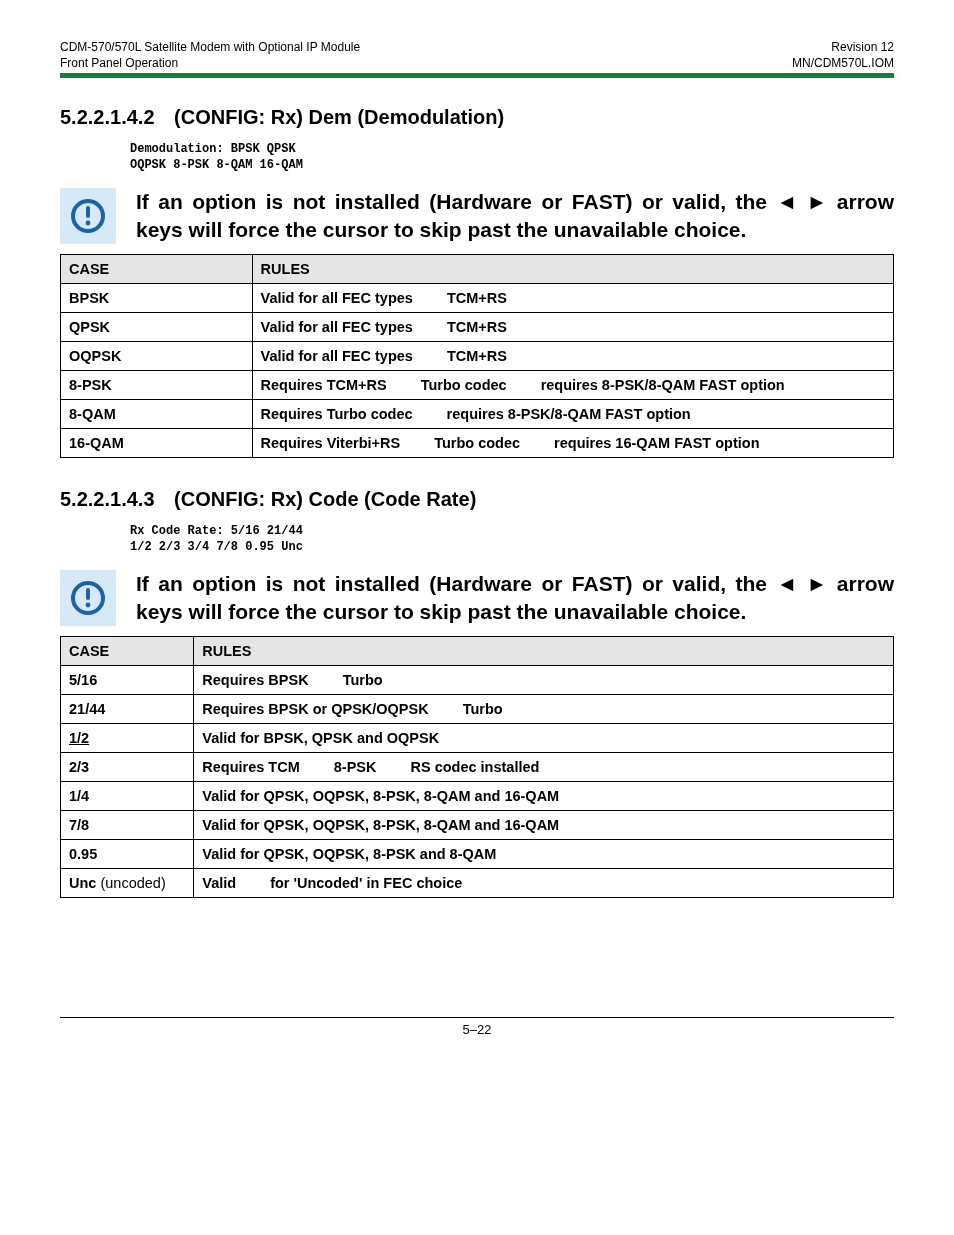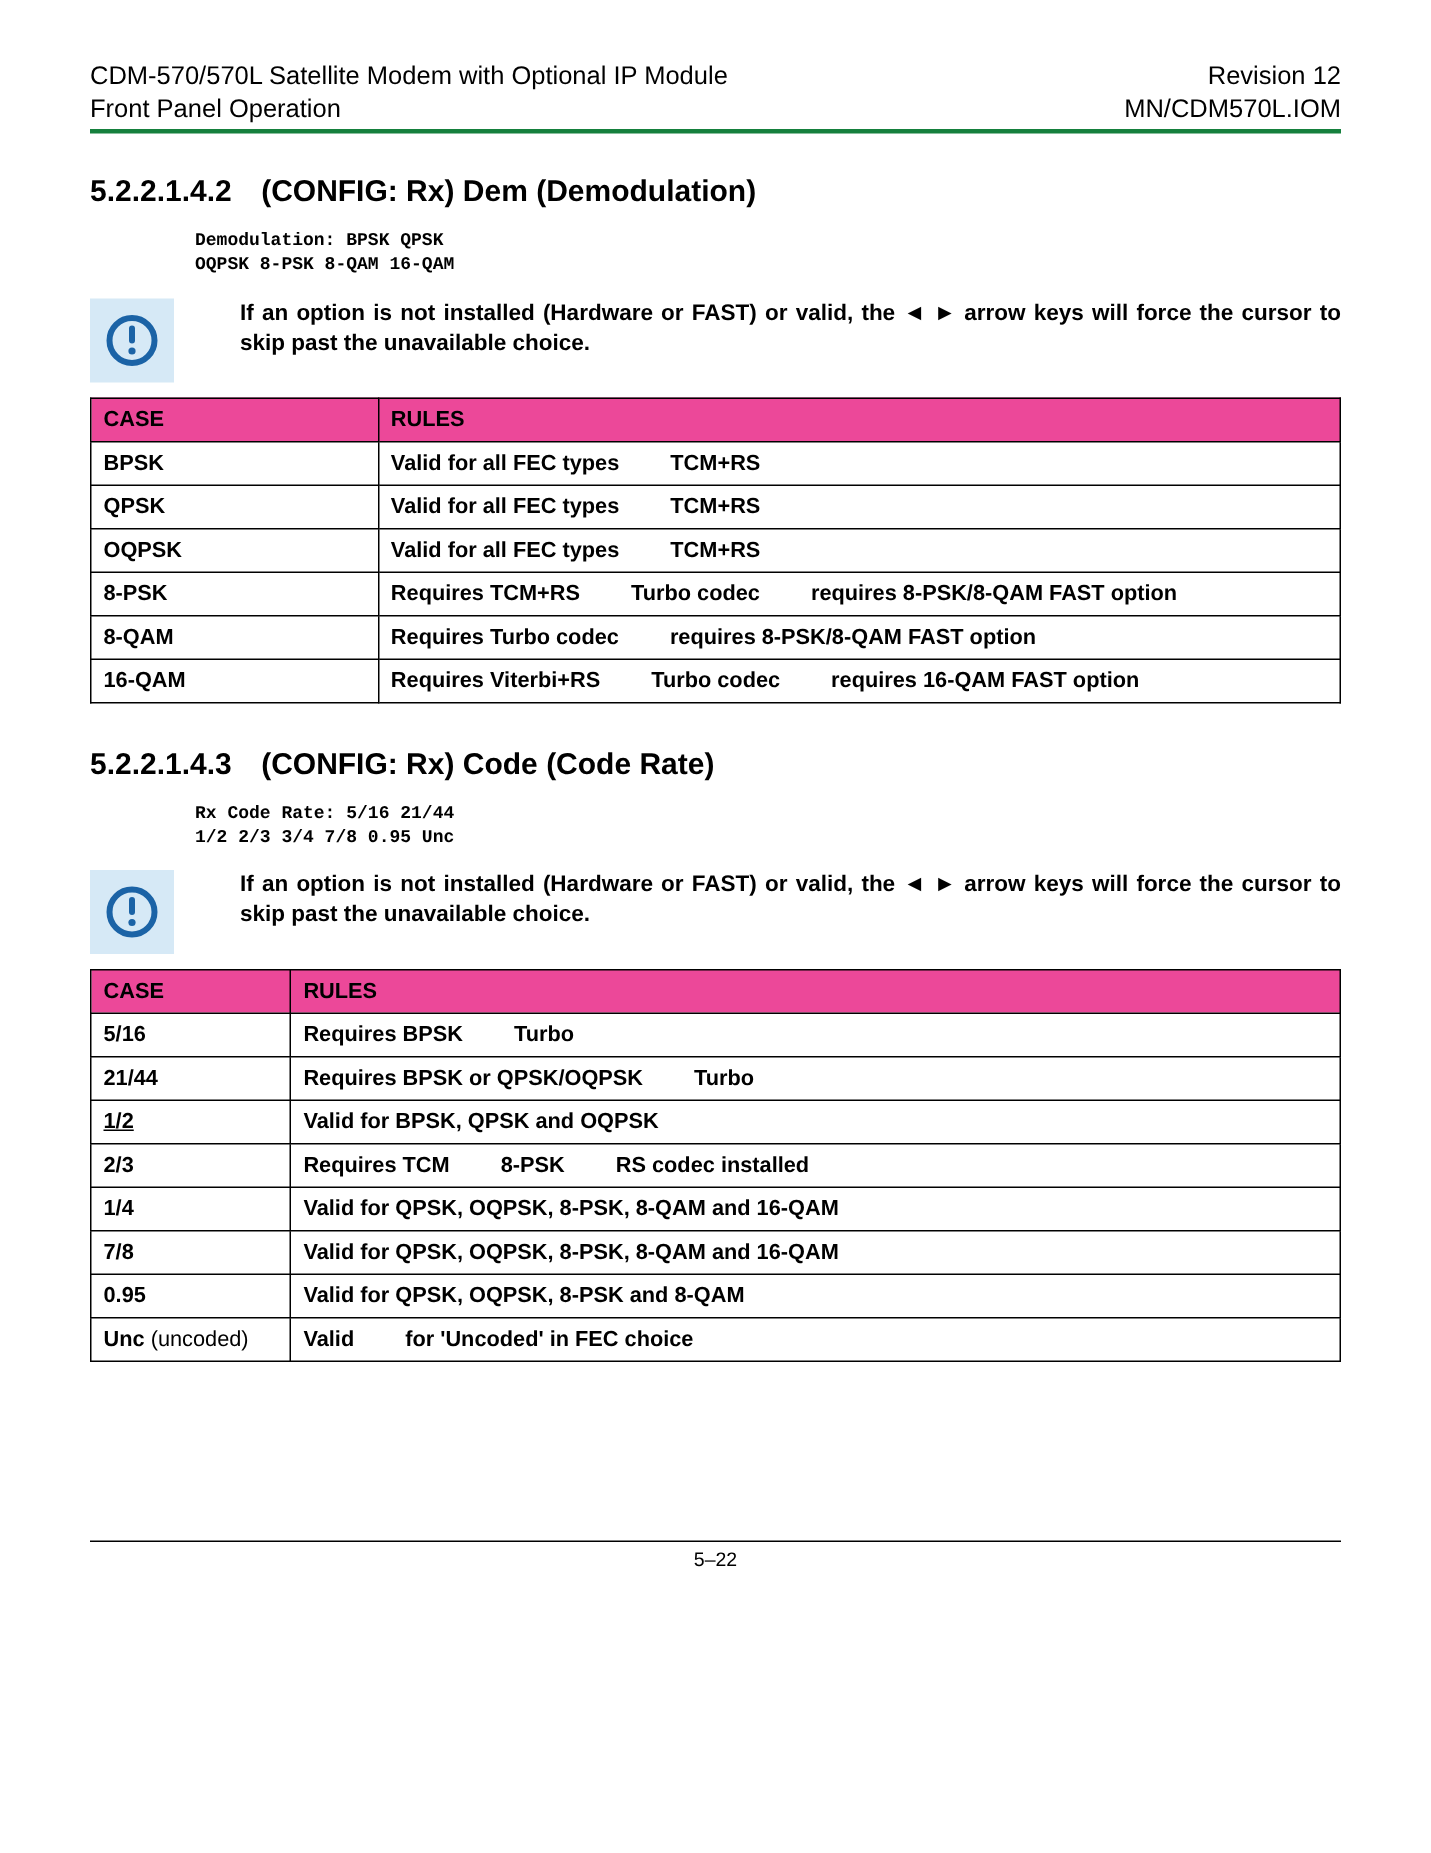--- a/index.html
+++ b/index.html
@@ -8,22 +8,22 @@
     color: #000;
     background: #fff;
     margin: 0;
     padding: 40px 60px 30px 60px;
     width: 954px;
     box-sizing: border-box;
   }
   .header {
     display: flex;
     justify-content: space-between;
-    font-size: 17px;
-    border-bottom: 3px solid #15803d;
+    font-size: 12px;
+    border-bottom: 5px solid #15803d;
     padding-bottom: 2px;
     margin-bottom: 28px;
   }
   .header .left, .header .right { line-height: 1.3; }
   .header .right { text-align: right; }
   h2.section {
     font-size: 20px;
     font-weight: bold;
     margin: 10px 0 12px 0;
   }
@@ -48,38 +48,37 @@
     display: flex;
     align-items: center;
     justify-content: center;
     flex: 0 0 56px;
     margin-right: 20px;
   }
   .icon-wrap svg { display:block; }
   .notice-text {
     font-weight: bold;
     text-align: justify;
-    font-size: 15px;
+    font-size: 21px;
     line-height: 1.35;
-    margin-left: 24px;
   }
   table.rules {
     width: 100%;
     border-collapse: collapse;
     margin: 6px 0 30px 0;
   }
   table.rules th, table.rules td {
     border: 1px solid #000;
     padding: 6px 8px;
     text-align: left;
     font-size: 14.5px;
     vertical-align: middle;
   }
   table.rules th {
-    background: #ec4899;
+    background: #e5e5e5;
     font-weight: bold;
   }
   table.rules td.case {
     font-weight: bold;
     width: 23%;
     margin-top: 30px;
   }
   table.rules.narrow td.case { width: 16%; }
   .rule-part { margin-right: 34px; white-space: nowrap; font-weight: bold; }
   .rule-part:last-child { margin-right: 0; }

